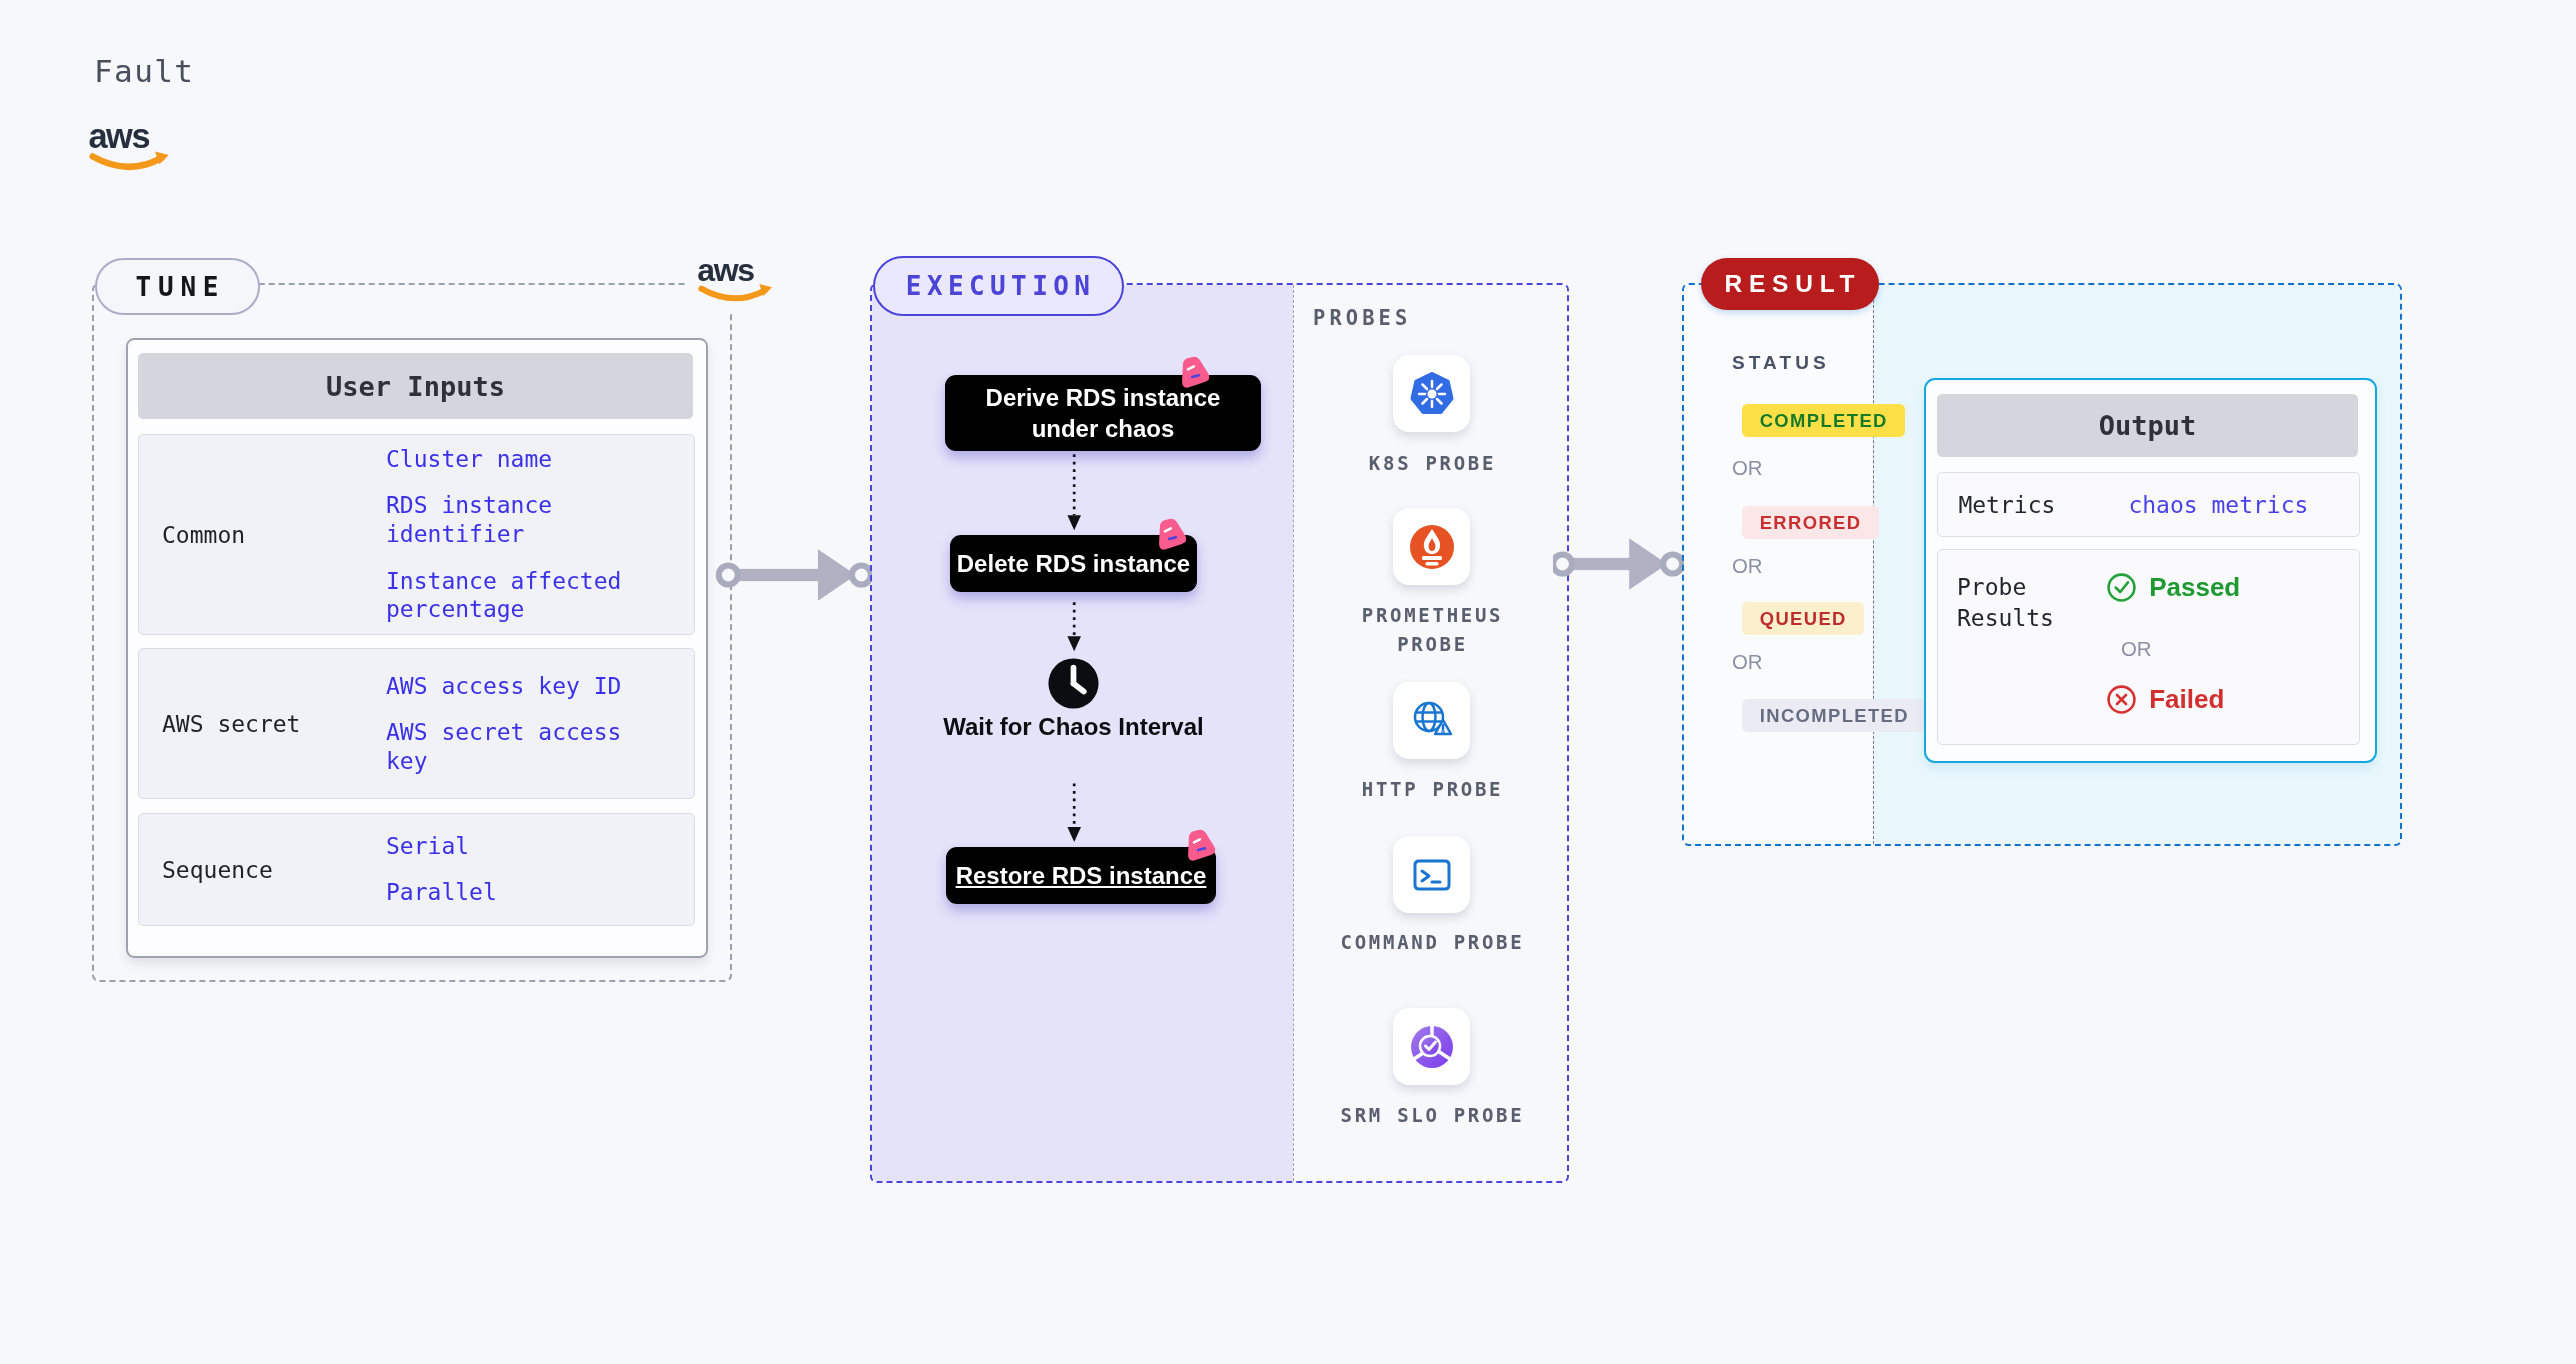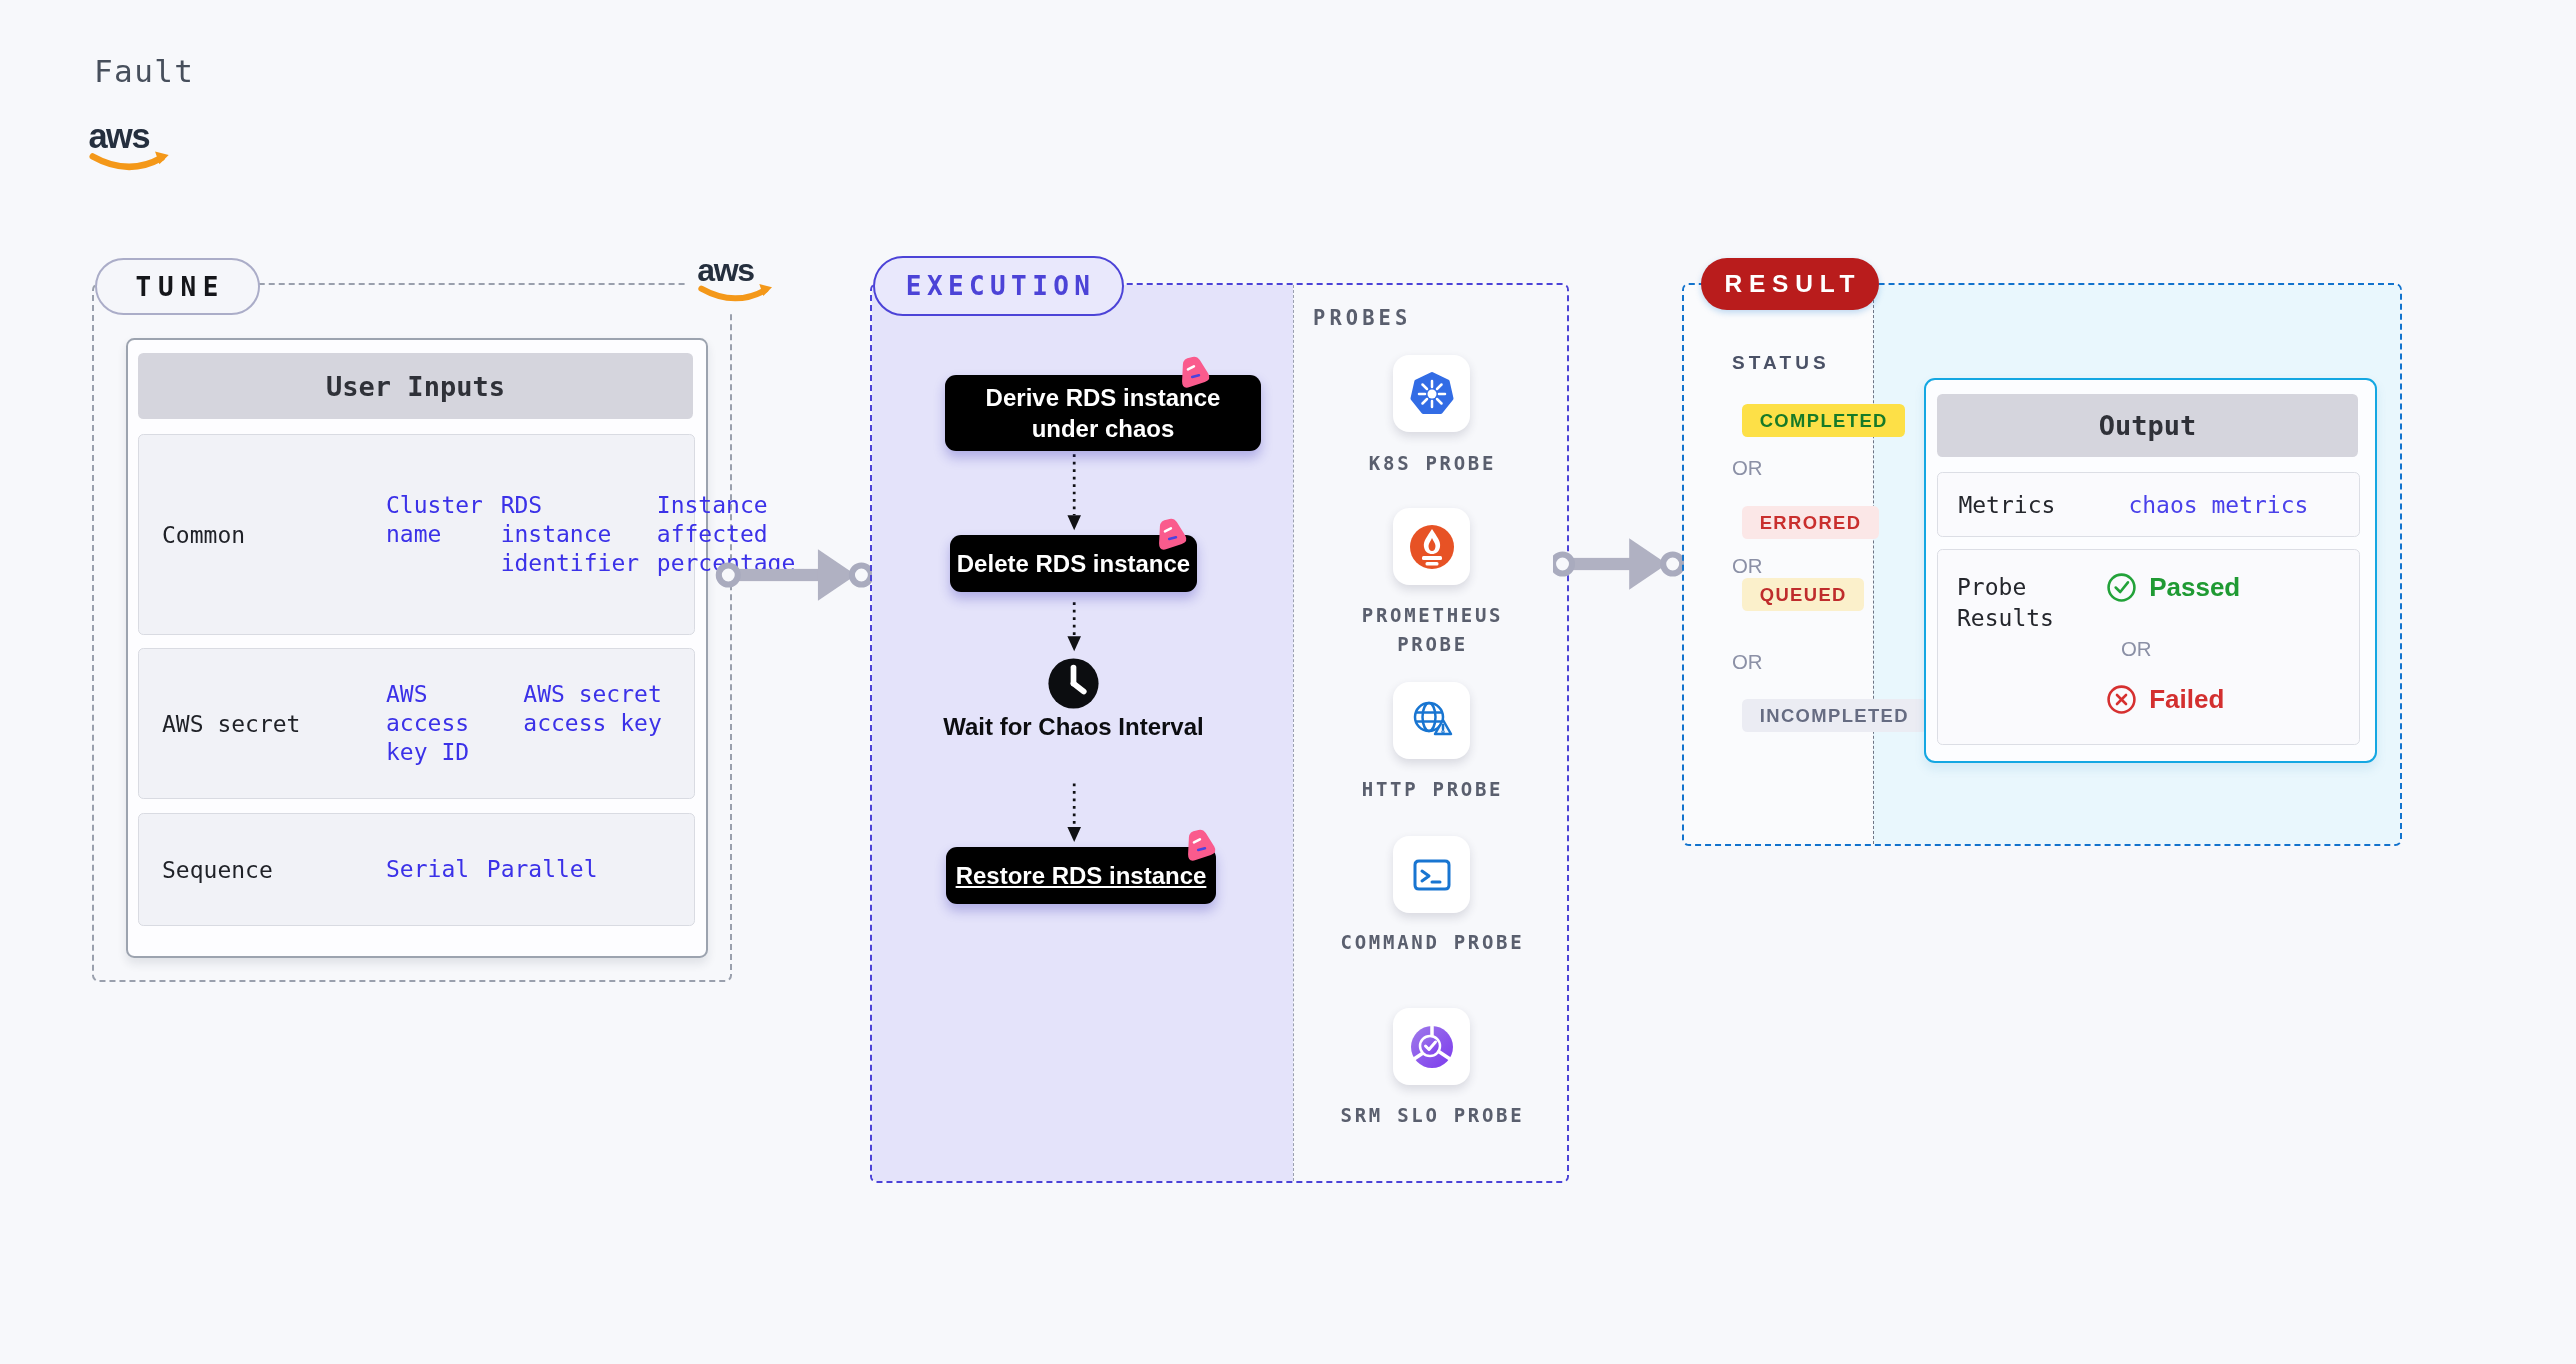--- a/index.html
+++ b/index.html
@@ -19,21 +19,21 @@
   .tune-pill{left:95px;top:258px;width:156px;height:53px;background:#f5f6fa;border:2px solid #abadc8;color:#15161a;font-size:26px;letter-spacing:6.8px;padding-left:5.4px;}
   .exec-pill{left:873px;top:256px;width:243px;height:56px;background:#e9e8fc;border:2.7px solid #4c43d7;color:#4c43d7;font-size:26px;letter-spacing:5.4px;padding-left:4.1px;}
   .result-pill{left:1701px;top:258px;width:173px;height:52px;background:#b91c1c;color:#ffffff;font-size:24.5px;letter-spacing:6.8px;padding-left:5.4px;font-family:"Liberation Sans",sans-serif;box-shadow:0 2.7px 6.8px rgba(17,115,203,.25);}
 
   
   .tune-box{left:92px;top:283px;width:636px;height:695px;border:2px dashed #9aa0ad;border-radius:6.8px;}
   .ui-card{left:126px;top:338px;width:578px;height:616px;background:#fdfdff;border:2px solid #9ca3af;border-radius:8.2px;box-shadow:0 5.4px 9.5px rgba(30,35,60,.10);}
   .ui-header{left:138px;top:353px;width:555px;height:66px;background:#d5d5dd;border-radius:5.4px;display:flex;align-items:center;justify-content:center;font-family:"DejaVu Sans Mono",monospace;font-size:27px;font-weight:600;color:#2f3138;}
   .ui-row{background:#f1f2f7;border:1.4px solid #d9dbe2;border-radius:5.4px;display:flex;align-items:center;}
   .ui-row-label{width:224px;padding-left:23px;font-family:"DejaVu Sans Mono",monospace;font-size:23px;color:#1f2127;flex:none;}
-  .ui-row-values{display:flex;flex-direction:row;gap:17.7px;width:285px;}
+  .ui-row-values{display:flex;flex-direction:column;gap:17.7px;width:285px;}
   .ui-value{font-family:"DejaVu Sans Mono",monospace;font-size:23px;color:#3b31e8;line-height:1.25;}
   .row-common{left:138px;top:434px;width:555px;height:199px;}
   .row-secret{left:138px;top:648px;width:555px;height:149px;}
   .row-sequence{left:138px;top:813px;width:555px;height:111px;}
 
   
   .exec-box{left:870px;top:283px;width:695px;height:896px;border:2px dashed #4c43d7;border-radius:6.8px;overflow:hidden;display:flex;}
   .exec-left{width:421px;height:100%;background:#e4e3fa;flex:none;}
   .exec-right{flex:1;height:100%;background:#f7f8fb;border-left:1.4px dashed #9ba0af;}
   .flow-node{background:#000000;border-radius:11px;color:#ffffff;font-weight:bold;font-size:24px;line-height:1.3;display:flex;align-items:center;justify-content:center;text-align:center;box-shadow:0 6.8px 12.2px rgba(44,36,180,.28);z-index:3;}
@@ -60,21 +60,21 @@
   .pc-5{top:1008px;} .pl-5{top:1101px;}
 
   
   .result-box{left:1682px;top:283px;width:716px;height:559px;border:2px dashed #1273cd;border-radius:6.8px;overflow:hidden;display:flex;}
   .result-left{width:189px;height:100%;background:#fafbfd;flex:none;}
   .result-right{flex:1;height:100%;background:#e9f7fd;border-left:1.4px dashed #6f7585;}
   .status-heading{left:1732px;top:352px;font-size:19px;font-weight:bold;letter-spacing:4.1px;color:#4a5166;}
   .status-badge{left:1742px;height:33px;display:inline-flex;align-items:center;border-radius:5.4px;padding:0 17.7px;font-size:18.4px;font-weight:bold;letter-spacing:1.4px;}
   .st-completed{top:404px;background:#fde047;color:#177a28;}
   .st-errored{top:506px;background:#fbe7e7;color:#c92f2e;}
-  .st-queued{top:578px;background:#fbf0cb;color:#bf2c2c;text-align:center;}
+  .st-queued{top:602px;background:#fbf0cb;color:#bf2c2c;text-align:center;}
   .st-incompleted{top:699px;background:#ebecf3;color:#666c82;}
   .or-label{left:1732px;font-size:20.4px;font-weight:500;color:#8b90a6;}
   .or-1{top:457px;} .or-2{top:555px;} .or-3{top:651px;}
 
   .output-card{left:1924px;top:378px;width:449px;height:381px;background:#fcfdff;border:2.7px solid #14a7e2;border-radius:11px;box-shadow:0 5.4px 11px rgba(20,120,180,.10);}
   .output-header{left:1937px;top:394px;width:421px;height:63px;background:#d5d5dd;border-radius:5.4px;display:flex;align-items:center;justify-content:center;font-family:"DejaVu Sans Mono",monospace;font-size:27px;font-weight:600;color:#2f3138;}
   .metrics-row{left:1937px;top:472px;width:421px;height:63px;background:#fafafd;border:1.4px solid #dcdee5;border-radius:5.4px;display:flex;align-items:center;}
   .metrics-label{padding-left:20.4px;width:170px;font-family:"DejaVu Sans Mono",monospace;font-size:23px;color:#24262c;flex:none;}
   .metrics-value{font-family:"DejaVu Sans Mono",monospace;font-size:23px;color:#4a41ea;}
   .proberes-row{left:1937px;top:549px;width:421px;height:194px;background:#fafafd;border:1.4px solid #dcdee5;border-radius:5.4px;}

